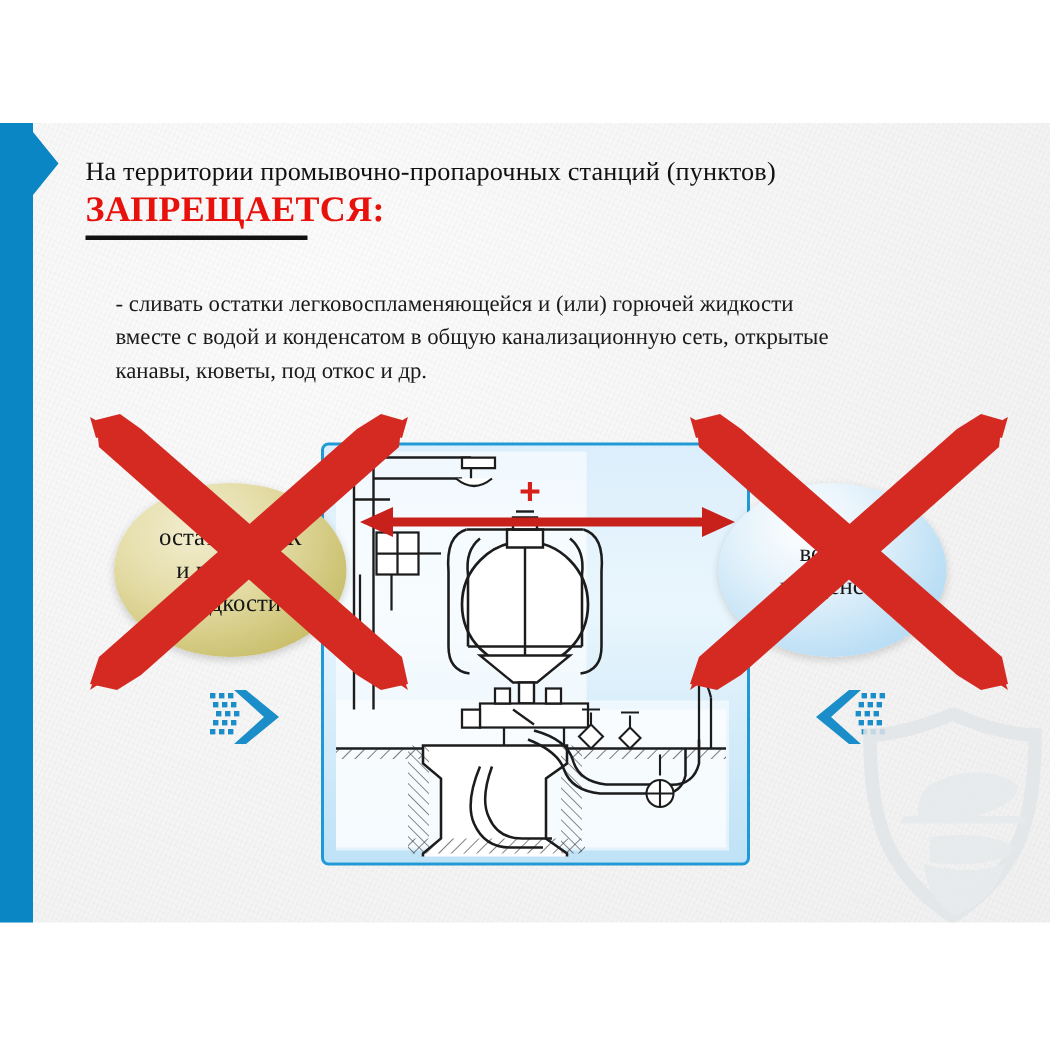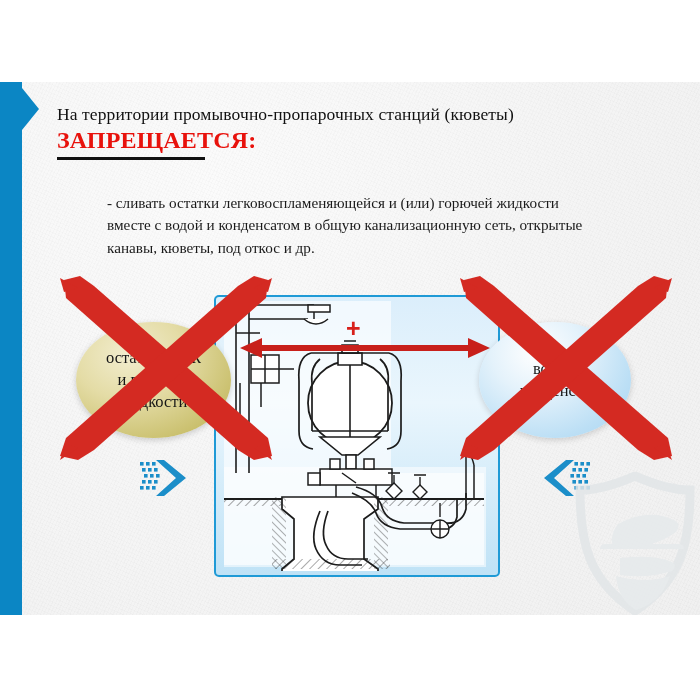--- a/index.html
+++ b/index.html
@@ -39,21 +39,21 @@
   }
   .title-line2{
     font-size:24px;color:#e8120c;font-weight:bold;line-height:1.25;
     display:inline-block;letter-spacing:.2px;
   }
   .title-underline{
     width:148px;height:3px;background:#111;margin-top:2px;
   }
 
   .body-text{
-    position:absolute;left:107px;top:192px;width:498px;
+    position:absolute;left:77px;top:192px;width:498px;
     font-size:15.2px;color:#1a1a1a;line-height:1.47;
   }
 
   
   .diagram-box{
     position:absolute;left:214px;top:295px;width:282px;height:278px;
     border:2.5px solid #1f9ad6;border-radius:5px;
     background:linear-gradient(180deg,#dbeefb 0%,#eaf6fd 38%,#bfe2f6 100%);
     overflow:hidden;
   }
@@ -100,21 +100,21 @@
 <body>
 
 <div id="stage">
 
   <div class="slide"></div>
 
   <div class="ribbon-bar"></div>
   <div class="ribbon-point"></div>
 
   <div class="title-block">
-    <div class="title-line1">На территории промывочно-пропарочных станций (кюветы)</div>
+    <div class="title-line1">На территории промывочно-пропарочных станций (пунктов)</div>
     <div class="title-line2">ЗАПРЕЩАЕТСЯ:</div>
     <div class="title-underline"></div>
   </div>
 
   <div class="body-text">- сливать остатки легковоспламеняющейся и (или) горючей жидкости вместе с водой и конденсатом в общую канализационную сеть, открытые канавы, кюветы, под откос и др.</div>
 
   <div class="diagram-box">
     <svg class="diagram-svg" width="278" height="274" viewBox="0 0 278 274">
       <defs>
         <pattern id="hatch" width="6" height="6" patternUnits="userSpaceOnUse" patternTransform="rotate(45)">

